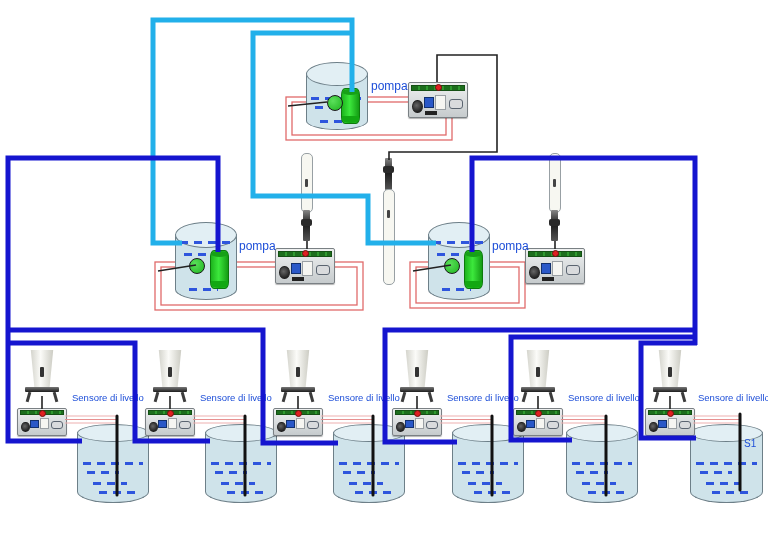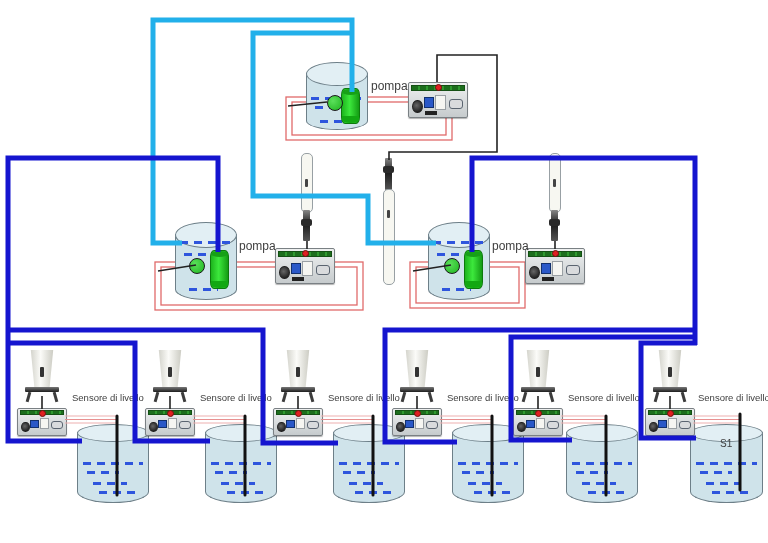--- a/index.html
+++ b/index.html
@@ -38,21 +38,21 @@
   .c-base{position:absolute;left:0;top:37px;width:34px;height:5px;background:linear-gradient(#777,#1d1d1d);border-radius:1px;}
   .c-legL{position:absolute;left:2px;top:42px;width:3px;height:10px;background:#3c3c3c;transform:rotate(16deg);}
   .c-legR{position:absolute;right:2px;top:42px;width:3px;height:10px;background:#3c3c3c;transform:rotate(-16deg);}
   
   .stick{position:absolute;width:12px;}
   .s-body{position:absolute;left:0;width:10px;background:#f7f7f1;border:1px solid #98a0a4;border-radius:5px;}
   .s-glyph{position:absolute;left:4px;width:3px;height:8px;background:#444;border-radius:1px;}
   .s-conn{position:absolute;left:2px;width:7px;background:linear-gradient(#888,#1c1c1c 45%,#555);border-radius:1px;}
   .s-nut{position:absolute;left:0;width:11px;height:7px;background:#2a2a2a;border-radius:2px;}
   
-  .lab{position:absolute;color:#404040;white-space:nowrap;}
+  .lab{position:absolute;color:#1d4ed8;white-space:nowrap;}
   .lab-pompa{font-size:12px;}
   .lab-sens{font-size:9.5px;}
   .lab-s1{font-size:10px;}
 </style>
 </head>
 <body>
 
 <div id="canvas">
 
   <svg class="layer" width="768" height="543">
@@ -286,21 +286,21 @@
 
   <span class="lab lab-pompa" style="left:371px;top:79px">pompa</span>
   <span class="lab lab-pompa" style="left:239px;top:239px">pompa</span>
   <span class="lab lab-pompa" style="left:492px;top:239px">pompa</span>
   <span class="lab lab-sens" style="left:72px;top:392px">Sensore di livello</span>
   <span class="lab lab-sens" style="left:200px;top:392px">Sensore di livello</span>
   <span class="lab lab-sens" style="left:328px;top:392px">Sensore di livello</span>
   <span class="lab lab-sens" style="left:447px;top:392px">Sensore di livello</span>
   <span class="lab lab-sens" style="left:568px;top:392px">Sensore di livello</span>
   <span class="lab lab-sens" style="left:698px;top:392px">Sensore di livello</span>
-  <span class="lab lab-s1" style="left:720px;top:438px">S1</span>
+  <span class="lab lab-s1" style="left:744px;top:438px">S1</span>
 
   <svg class="layer" width="768" height="543">
 
     <g fill="none" stroke="#22b0ea" stroke-width="5">
       <polyline points="352,92 352,20 153,20 153,243 182,243"></polyline>
       <polyline points="352,33 253,33 253,196 368,196 368,243 436,243"></polyline>
     </g>
 
     <g fill="none" stroke="#1515cf" stroke-width="5">
       <polyline points="218,252 218,158 8,158 8,441 82,441"></polyline>

